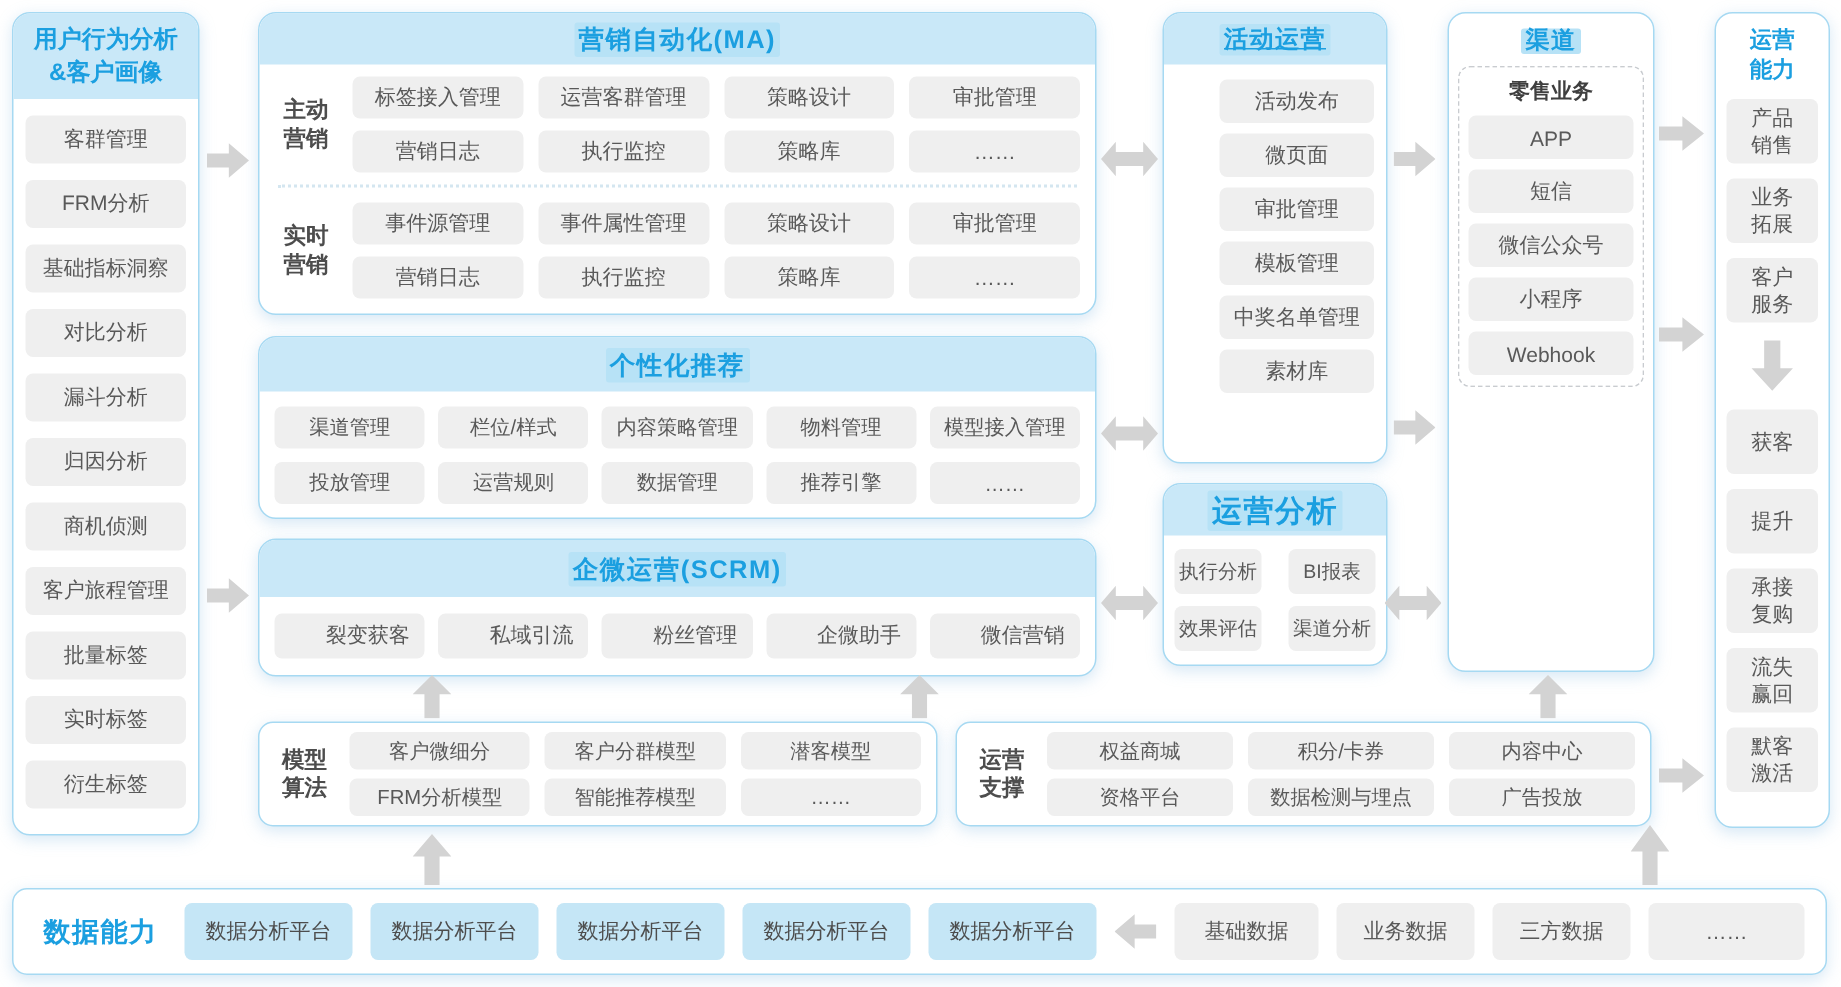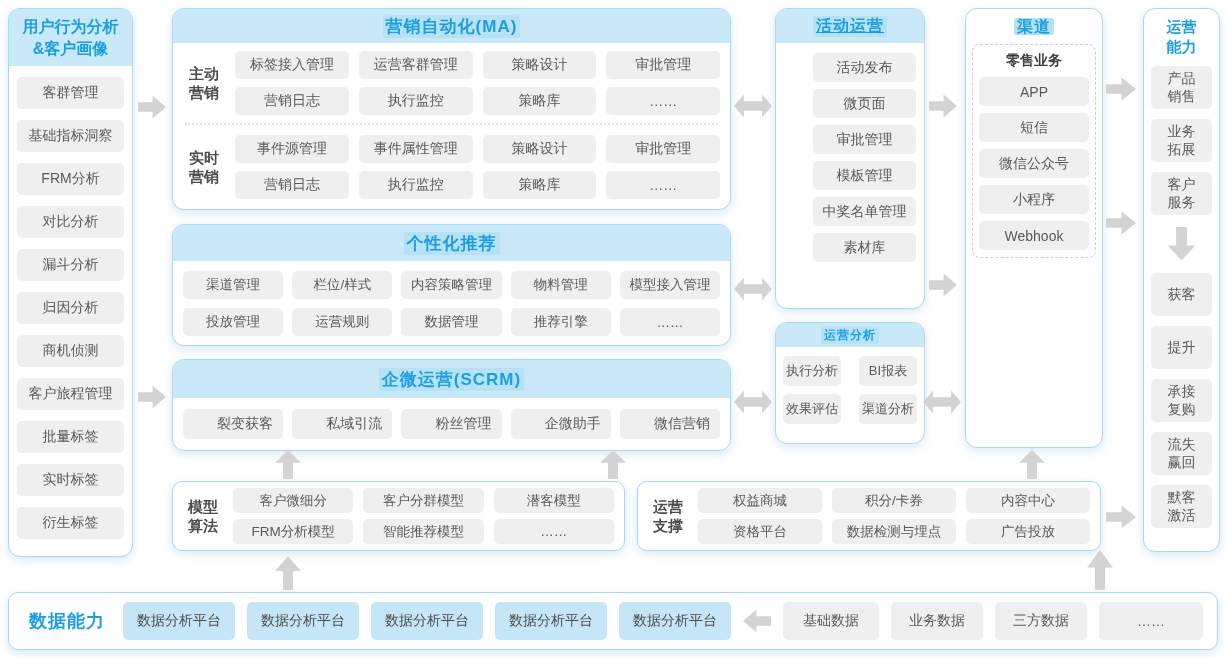--- a/index.html
+++ b/index.html
@@ -73,21 +73,21 @@
   .mini .grouplabel{width:40px;flex:none;}
   .mini-grid{display:grid;grid-template-columns:repeat(3,1fr);gap:6px 10px;flex:1;}
   .mini-grid .chip{height:25px;font-size:13.5px;}
 
   
   .act{left:775px;top:8px;width:150px;height:301px;}
   .act .box-header{height:34px;font-size:16px;text-decoration:underline;}
   .act-list{display:flex;flex-direction:column;gap:7px;padding:10px 8px;margin-left:29px;}
   .act-list .chip{height:29px;flex:none;}
   .ana{left:775px;top:322px;width:150px;height:122px;}
-  .ana .box-header{height:24px;font-size:12px;}
+  .ana .box-header{height:34px;font-size:20px;}
   .ana-grid{display:grid;grid-template-columns:1fr 1fr;gap:8px 18px;padding:9px 7px;}
   .ana-grid .chip{height:30px;font-size:13px;}
 
   
   .cha{left:965px;top:8px;width:138px;height:440px;}
   .cha-title{color:#1b9fe0;font-weight:bold;font-size:16px;text-align:center;padding:8px 0 6px 0;letter-spacing:1px;}
   .cha-group{border:1px dashed #c9ccd0;border-radius:8px;margin:0 6px;padding:7px 6px;}
   .cha-group + .cha-group{margin-top:24px;}
   .cha-group-label{font-weight:bold;color:#3f3f3f;font-size:14px;text-align:center;margin-bottom:7px;}
   .cha-list{display:flex;flex-direction:column;gap:7px;}
@@ -110,22 +110,22 @@
   .databar .chip{height:38px;flex:none;}
 </style>
 </head>
 <body>
 
 <div class="box sidebar">
   <div class="sidebar-header pre">用户行为分析
 &amp;客户画像</div>
   <div class="sidebar-list">
     <div class="chip">客群管理</div>
+    <div class="chip">FRM分析</div>
     <div class="chip">基础指标洞察</div>
-    <div class="chip">FRM分析</div>
     <div class="chip">对比分析</div>
     <div class="chip">漏斗分析</div>
     <div class="chip">归因分析</div>
     <div class="chip">商机侦测</div>
     <div class="chip">客户旅程管理</div>
     <div class="chip">批量标签</div>
     <div class="chip">实时标签</div>
     <div class="chip">衍生标签</div>
   </div>
 </div>

